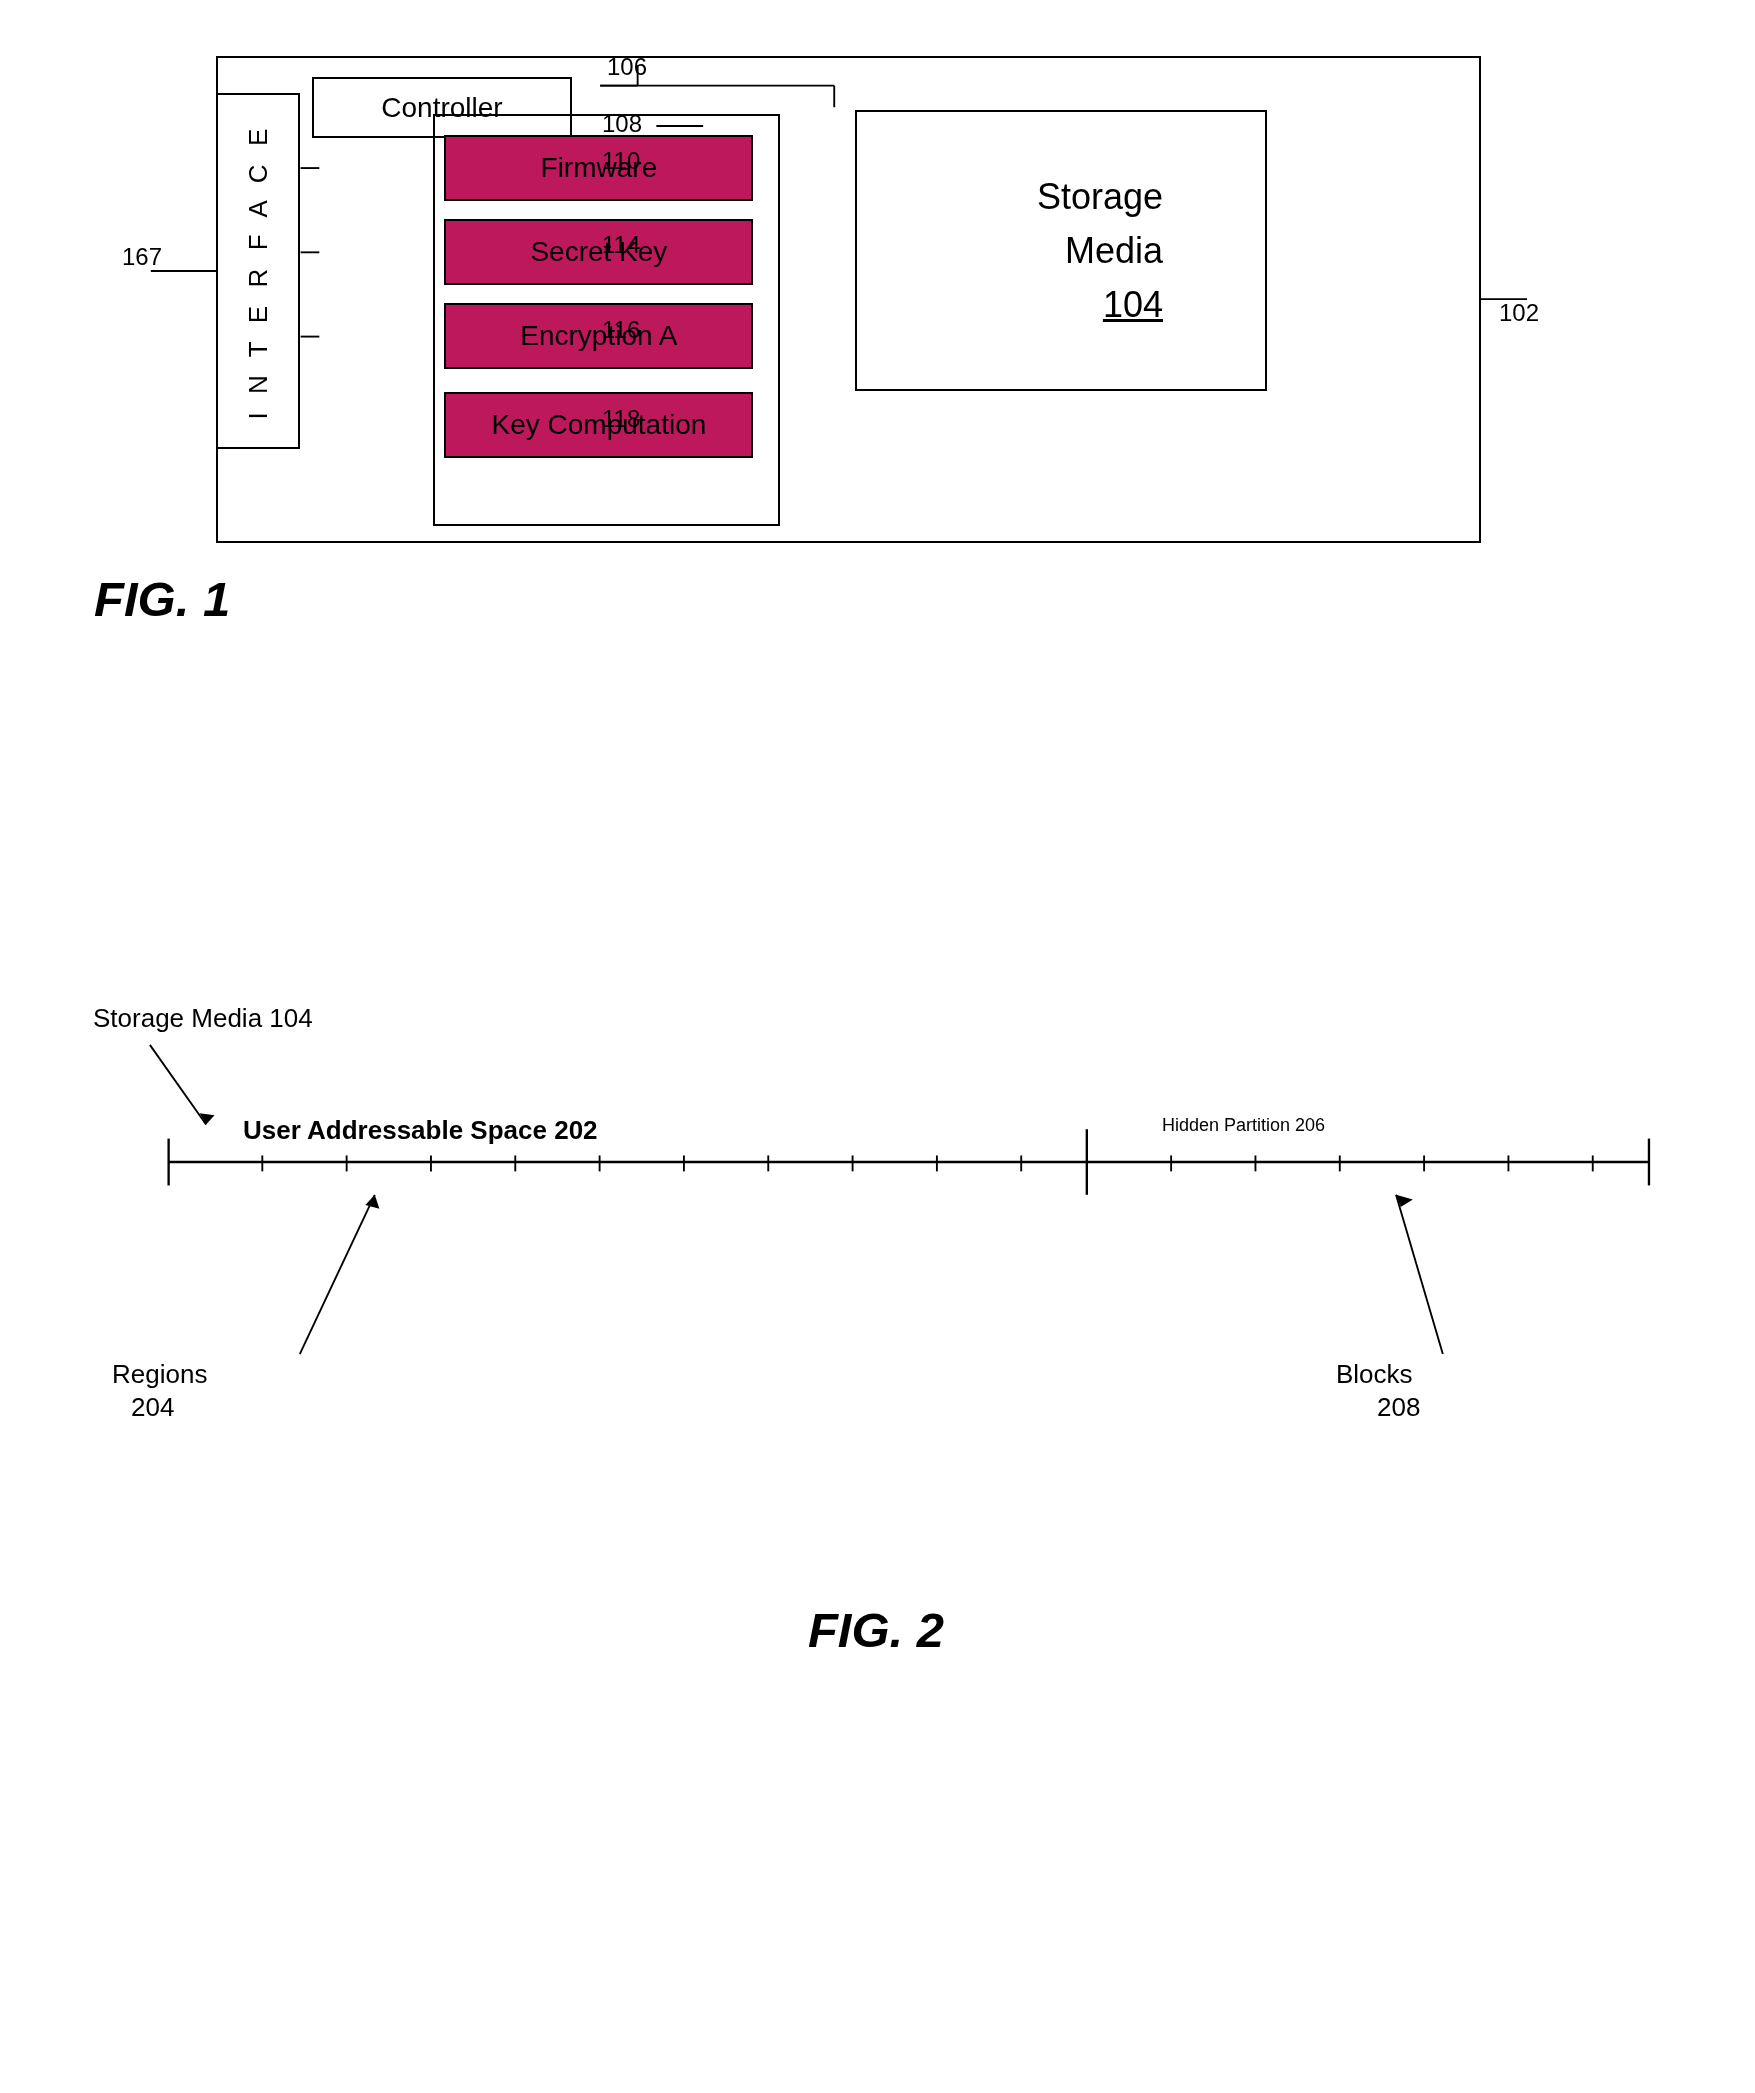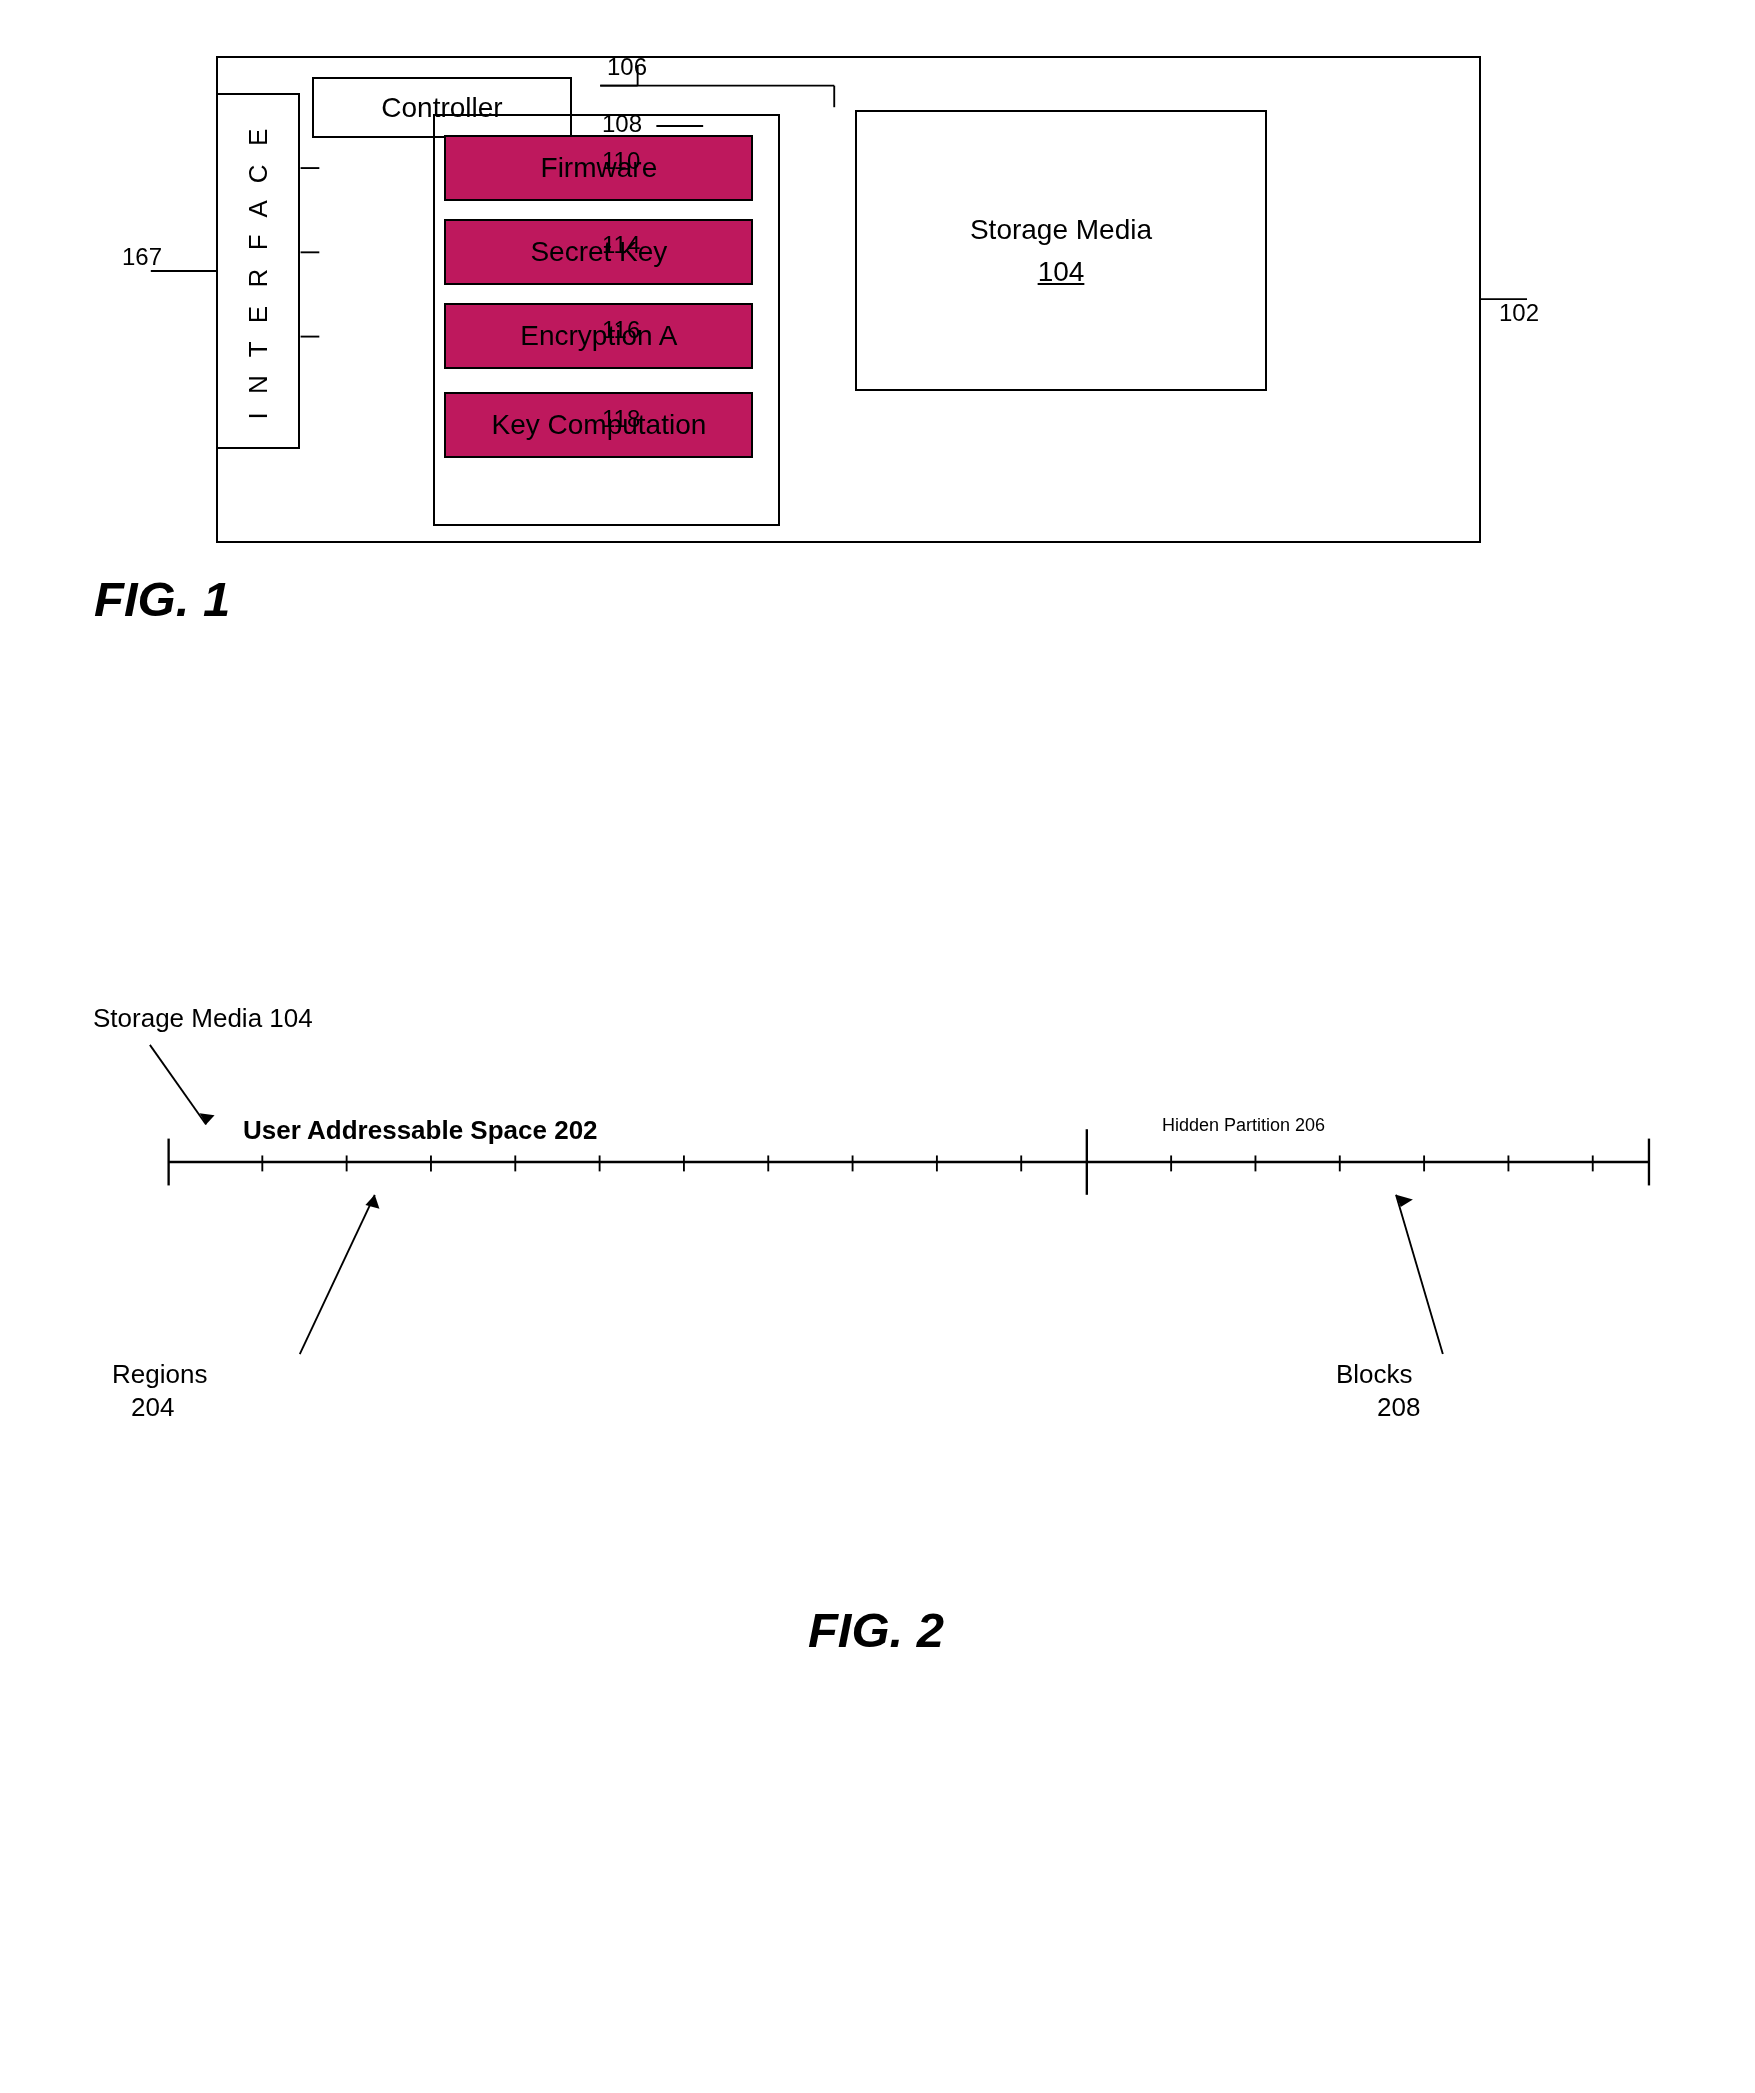--- a/index.html
+++ b/index.html
@@ -227,21 +227,21 @@
         </div>
       </div>
 
       <div class="ref-num" style="top:52px; left:384px;">108</div>
       <div class="ref-num" style="top:89px; left:384px;">110</div>
       <div class="ref-num" style="top:173px; left:384px;">114</div>
       <div class="ref-num" style="top:258px; left:384px;">116</div>
       <div class="ref-num" style="top:347px; left:384px;">118</div>
 
       <div class="storage-box">
-        <div style="position:absolute; top:50%; left:50%; transform:translate(-50%,-50%); text-align:center; font-size:28px; line-height:1.5;">
+        <div style="position:absolute; top:50%; left:50%; transform:translate(-50%,-50%); text-align:right; font-size:36px; line-height:1.5;">
           <span>Storage Media</span><br>
           <span style="text-decoration:underline;">104</span>
         </div>
       </div>
 
     </div>
 
     <div class="ref-num" style="top:262px; left:1405px;">102</div>
 
     <div class="fig1-caption" style="top:534px;">FIG. 1</div>

